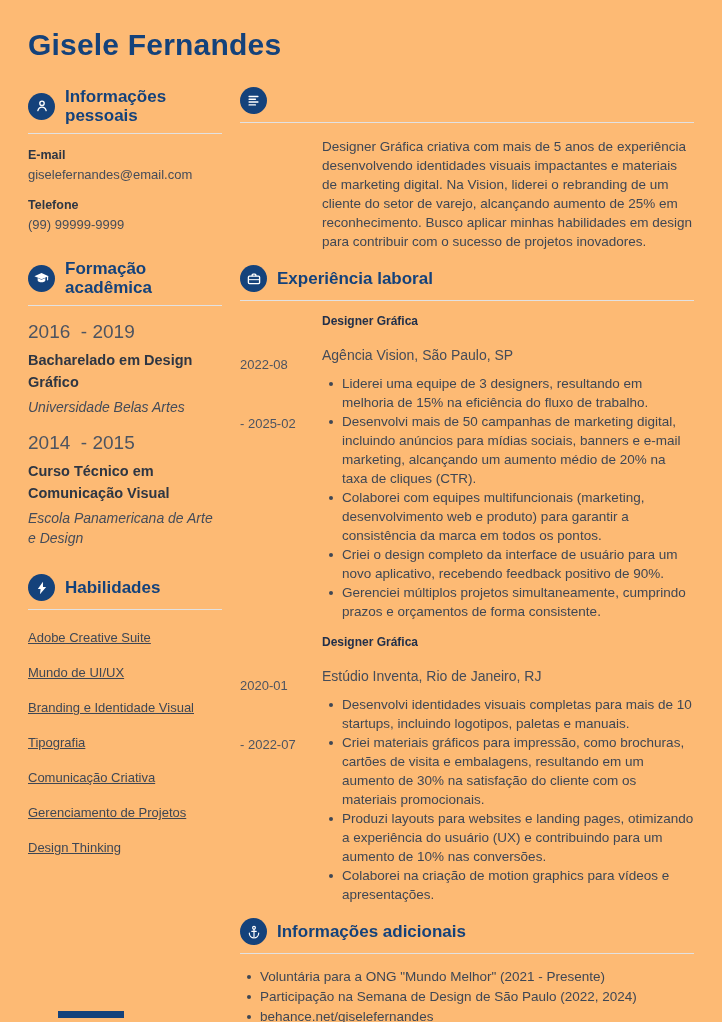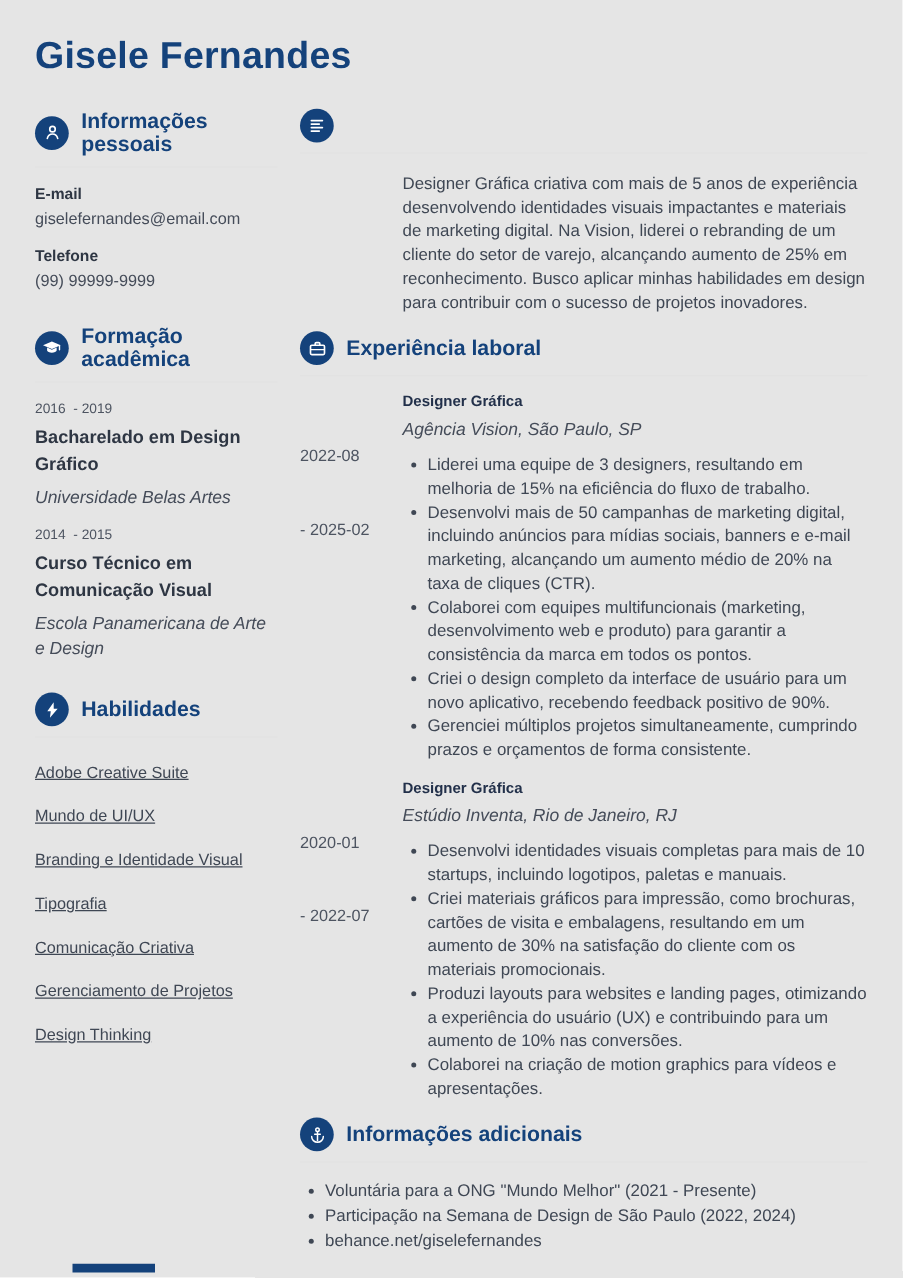--- a/index.html
+++ b/index.html
@@ -1,21 +1,21 @@
 <!DOCTYPE html>
 <html><head>
 <meta charset="utf-8">
 <style>
   html,body{margin:0;padding:0;background:#ffffff;}
   .page{
     position:relative;
     width:722px;height:1022px;
     box-sizing:border-box;
     padding:26px 28px;
-    background:#e5e5e5;
+    background:#fdba74;
     font-family:"Liberation Sans", sans-serif;
     color:#3f4754;
     overflow:hidden;
   }
   .name{
     font-size:30px;font-weight:bold;color:#14427b;
     margin:2px 0 26px 0;letter-spacing:.2px;line-height:1.1;
   }
   .columns{display:flex;gap:18px;}
   .sidebar{width:194px;flex:none;}
@@ -28,34 +28,34 @@
   }
   .sec-title{font-size:17px;font-weight:bold;color:#14427b;line-height:1.12;margin:0;}
   .sec-rule{border:0;border-top:1px solid #e2e2e2;margin:8px 0 0 0;}
 
   
   .field{margin-top:14px;}
   .f-label{font-size:12.5px;font-weight:bold;color:#2e3643;margin-bottom:4px;}
   .f-value{font-size:13px;color:#454c59;line-height:1.35;}
   .section{margin-top:26px;}
   .edu-entry{margin-top:15px;}
-  .edu-dates{font-size:11px;color:#4d5461;white-space:pre;margin-bottom:7px;}
+  .edu-dates{font-size:19px;color:#4d5461;white-space:pre;margin-bottom:7px;}
   .edu-degree{font-size:14.5px;font-weight:bold;color:#2e3643;line-height:1.5;margin-bottom:3px;}
   .edu-school{font-size:14px;font-style:italic;color:#454c59;line-height:1.45;}
   .skill{font-size:13px;color:#3f4754;margin-top:20px;text-decoration:underline;}
   .skill:first-of-type{margin-top:15px;}
 
   
   .summary-text{margin:14px 0 0 82px;font-size:13.5px;line-height:19px;color:#3f4754;}
   .main .section{margin-top:14px;}
   .job{display:flex;margin-top:13px;}
   .job + .job{margin-top:14px;}
   .job-dates{width:82px;flex:none;font-size:13px;color:#4d5461;line-height:1.5;padding-top:2px;white-space:pre;}
   .job-role{font-size:12px;font-weight:bold;color:#22304a;margin:0;line-height:1.3;}
-  .job-company{font-size:14px;font-style:italic;color:#454c59;margin-top:4px;line-height:1.4;}
+  .job-company{font-size:14px;color:#454c59;margin-top:16px;line-height:1.4;}
   .bullets{list-style:none;margin:9px 0 0 0;padding:0;}
   .bullets li{
     position:relative;padding-left:20px;
     font-size:13.5px;line-height:19px;color:#3f4754;
   }
   .bullets li::before{
     content:"";position:absolute;left:7px;top:8px;
     width:4px;height:4px;border-radius:50%;background:#3f4754;
   }
   .addl-list{margin-top:13px;}

